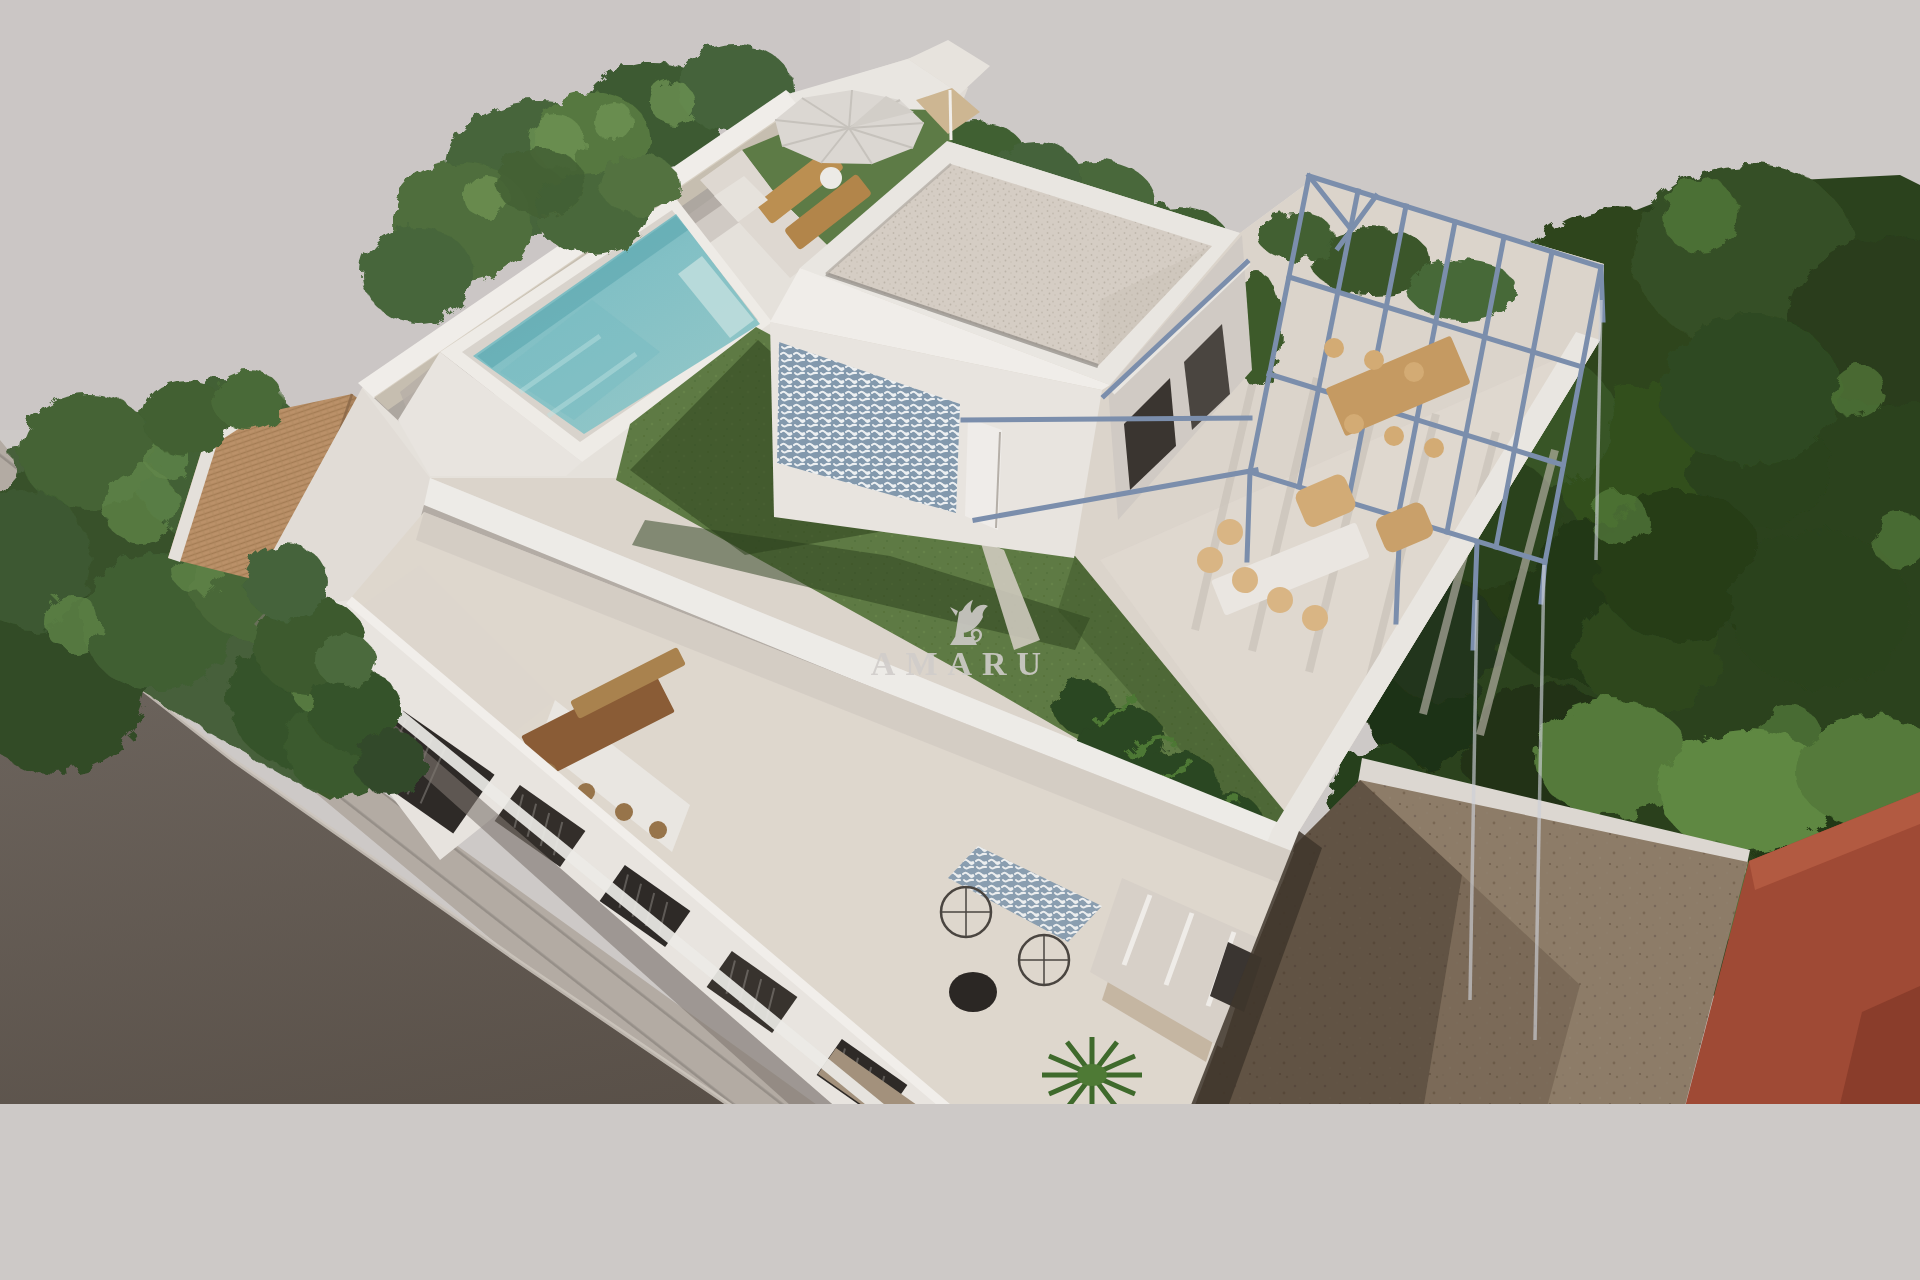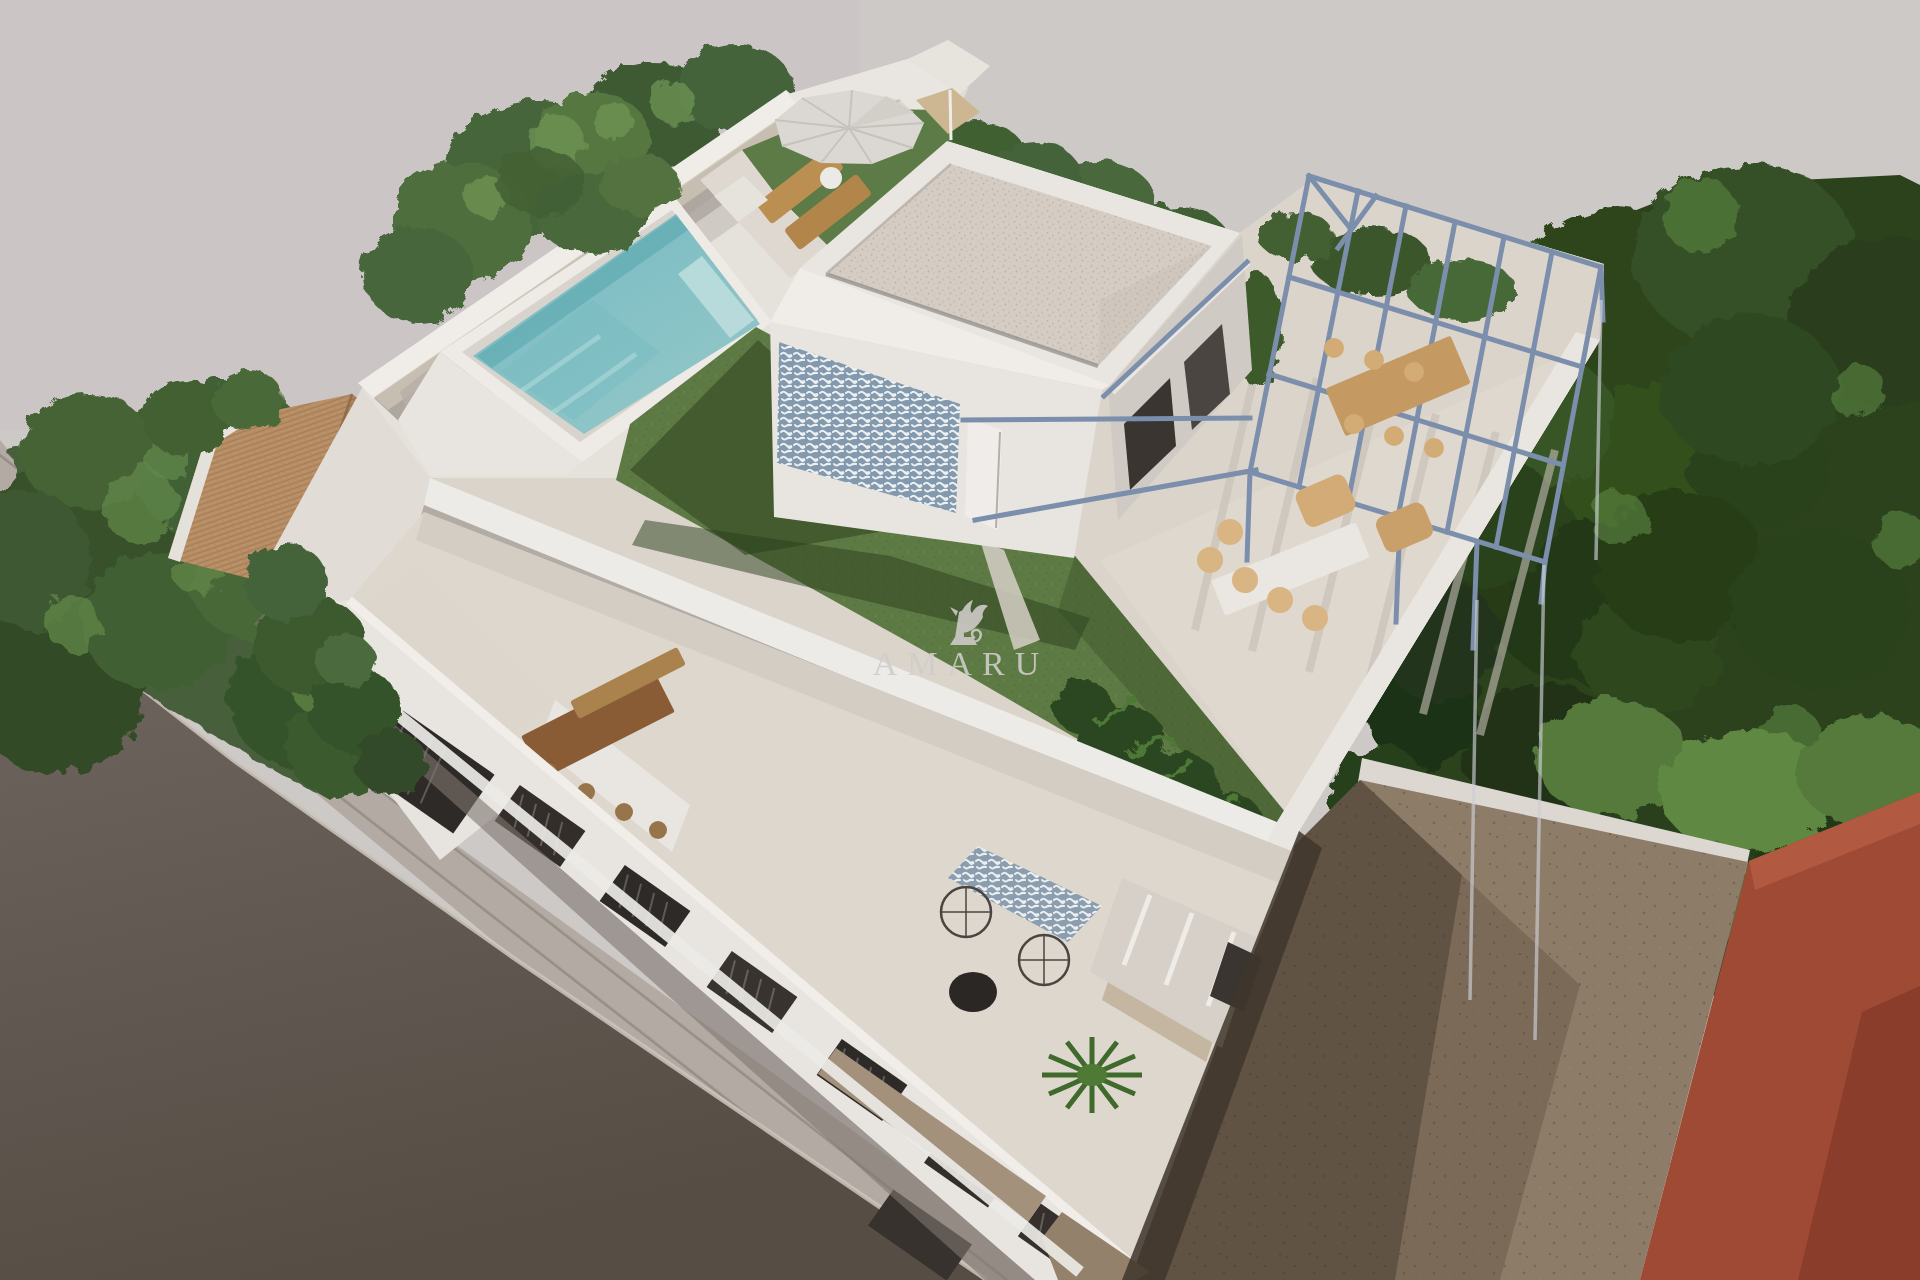--- a/index.html
+++ b/index.html
@@ -1,16 +1,16 @@
 <!DOCTYPE html>
 <html><head>
 <meta charset="utf-8">
 <style>
 html,body{margin:0;padding:0;background:#cdc9c7;}
-#stage{position:relative;width:1920px;height:1280px;overflow:hidden;font-family:"Liberation Serif",serif;}
+#stage{position:relative;width:1920px;height:1104px;overflow:hidden;font-family:"Liberation Serif",serif;font-weight:bold;}
 svg{display:block;}
 </style>
 </head>
 <body>
 <div id="stage">
 <svg width="1920" height="1280" viewBox="0 0 1920 1280" xmlns="http://www.w3.org/2000/svg">
 <defs>
 <linearGradient id="roadg" x1="0" y1="0" x2="0.3" y2="1">
 <stop offset="0" stop-color="#6f6760"></stop>
           <stop offset="1" stop-color="#564d45"></stop>

